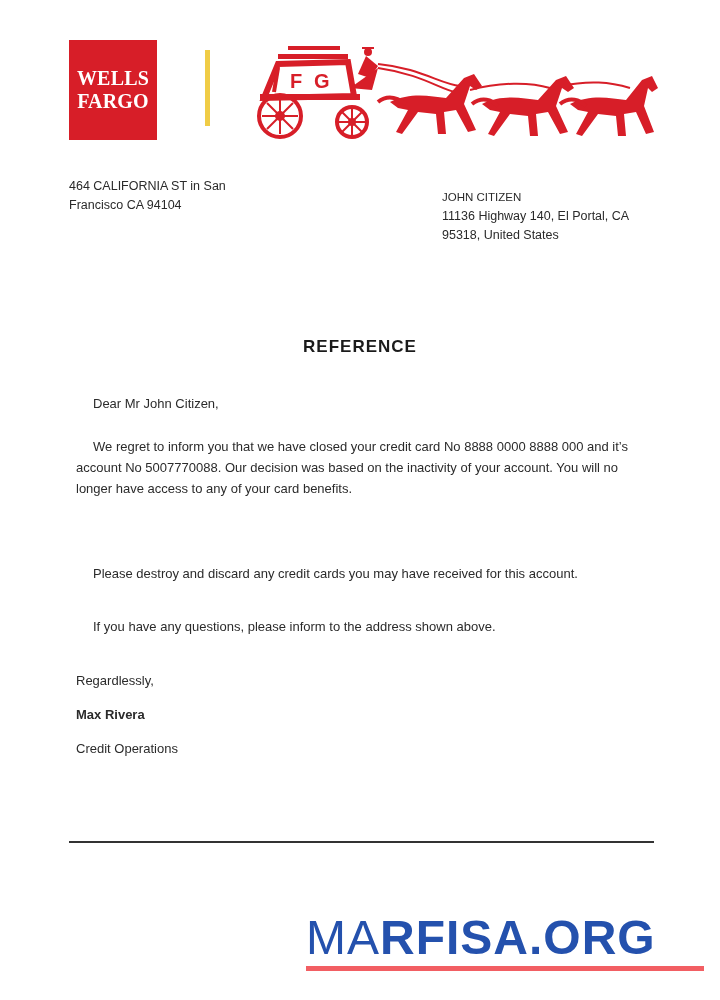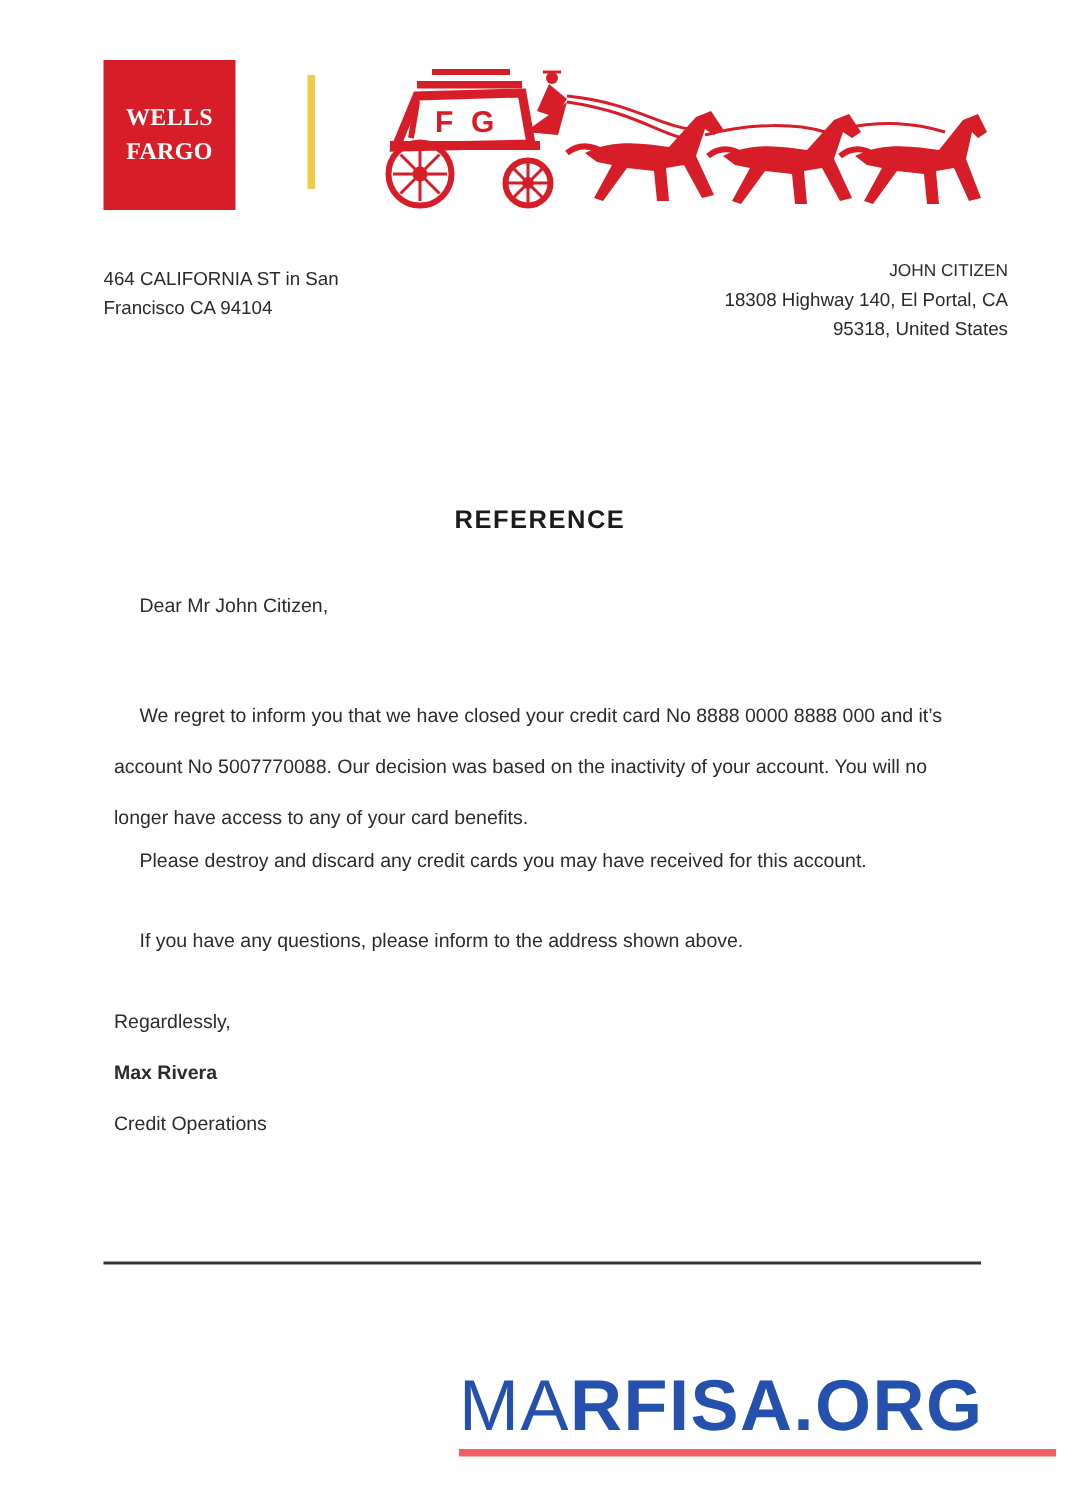--- a/index.html
+++ b/index.html
@@ -1,32 +1,32 @@
 <!DOCTYPE html>
 <html><head>
   <meta charset="utf-8">
   <style>
     html, body { margin: 0; padding: 0; background: #ffffff; }
     body { width: 720px; height: 1000px; position: relative; overflow: hidden; font-family: "Liberation Sans", sans-serif; color: #222; }
 
     .logo-box { position: absolute; left: 69px; top: 40px; width: 88px; height: 100px; background: #d71e28; display: flex; flex-direction: column; align-items: center; justify-content: center; }
-    .logo-box span { font-family: "Liberation Serif", serif; font-weight: bold; color: #fff; font-size: 16px; line-height: 23px; letter-spacing: 0.2px; }
+    .logo-box span { font-family: "Liberation Serif", serif; font-weight: bold; color: #fff; font-size: 20px; line-height: 23px; letter-spacing: 0.2px; }
     .logo-divider { position: absolute; left: 205px; top: 50px; width: 5px; height: 76px; background: #f0cc46; }
     .coach { position: absolute; left: 250px; top: 38px; width: 410px; height: 104px; }
 
     .addr { position: absolute; font-size: 12.5px; line-height: 19px; color: #2a2a2a; }
     .addr-left { left: 69px; top: 177px; width: 200px; }
-    .addr-right { left: 442px; top: 172px; width: 230px; text-align: right; }
+    .addr-right { left: 442px; top: 188px; width: 230px; }
     .addr-right .name { font-size: 11.5px; }
 
     .title { position: absolute; left: 0; width: 720px; top: 337px; text-align: center; font-weight: bold; font-size: 17px; letter-spacing: 1px; color: #1b1b1b; }
 
     .body-text { position: absolute; left: 76px; width: 580px; font-size: 13px; color: #2b2b2b; }
     .salutation { top: 396px; text-indent: 17px; }
-    .para1 { top: 460px; line-height: 34px; text-indent: 17px; width: 580px; }
+    .para1 { top: 436px; line-height: 21px; text-indent: 17px; width: 580px; }
     .para2 { top: 566px; text-indent: 17px; }
     .para3 { top: 619px; text-indent: 17px; }
     .closing { top: 673px; }
     .signer { top: 707px; font-weight: bold; }
     .dept { top: 741px; }
 
     .rule { position: absolute; left: 69px; top: 841px; width: 585px; height: 2px; background: #333; }
 
     .brand { position: absolute; left: 306px; top: 912px; width: 404px; }
     .brand-text { font-size: 48px; line-height: 52px; color: #2451ad; letter-spacing: 1px; white-space: nowrap; }
@@ -85,21 +85,21 @@
   </g>
 </svg>
 
 <div class="addr addr-left">
   <div>464 CALIFORNIA ST in San</div>
   <div>Francisco CA 94104</div>
 </div>
 
 <div class="addr addr-right">
   <div class="name">JOHN CITIZEN</div>
-  <div>18308 Highway 140, El Portal, CA</div>
+  <div>11136 Highway 140, El Portal, CA</div>
   <div>95318, United States</div>
 </div>
 
 <div class="title">REFERENCE</div>
 
 <div class="body-text salutation">Dear Mr John Citizen,</div>
 <div class="body-text para1">We regret to inform you that we have closed your credit card No 8888 0000 8888 000 and it’s account No 5007770088. Our decision was based on the inactivity of your account. You will no longer have access to any of your card benefits.</div>
 <div class="body-text para2">Please destroy and discard any credit cards you may have received for this account.</div>
 <div class="body-text para3">If you have any questions, please inform to the address shown above.</div>
 <div class="body-text closing">Regardlessly,</div>

